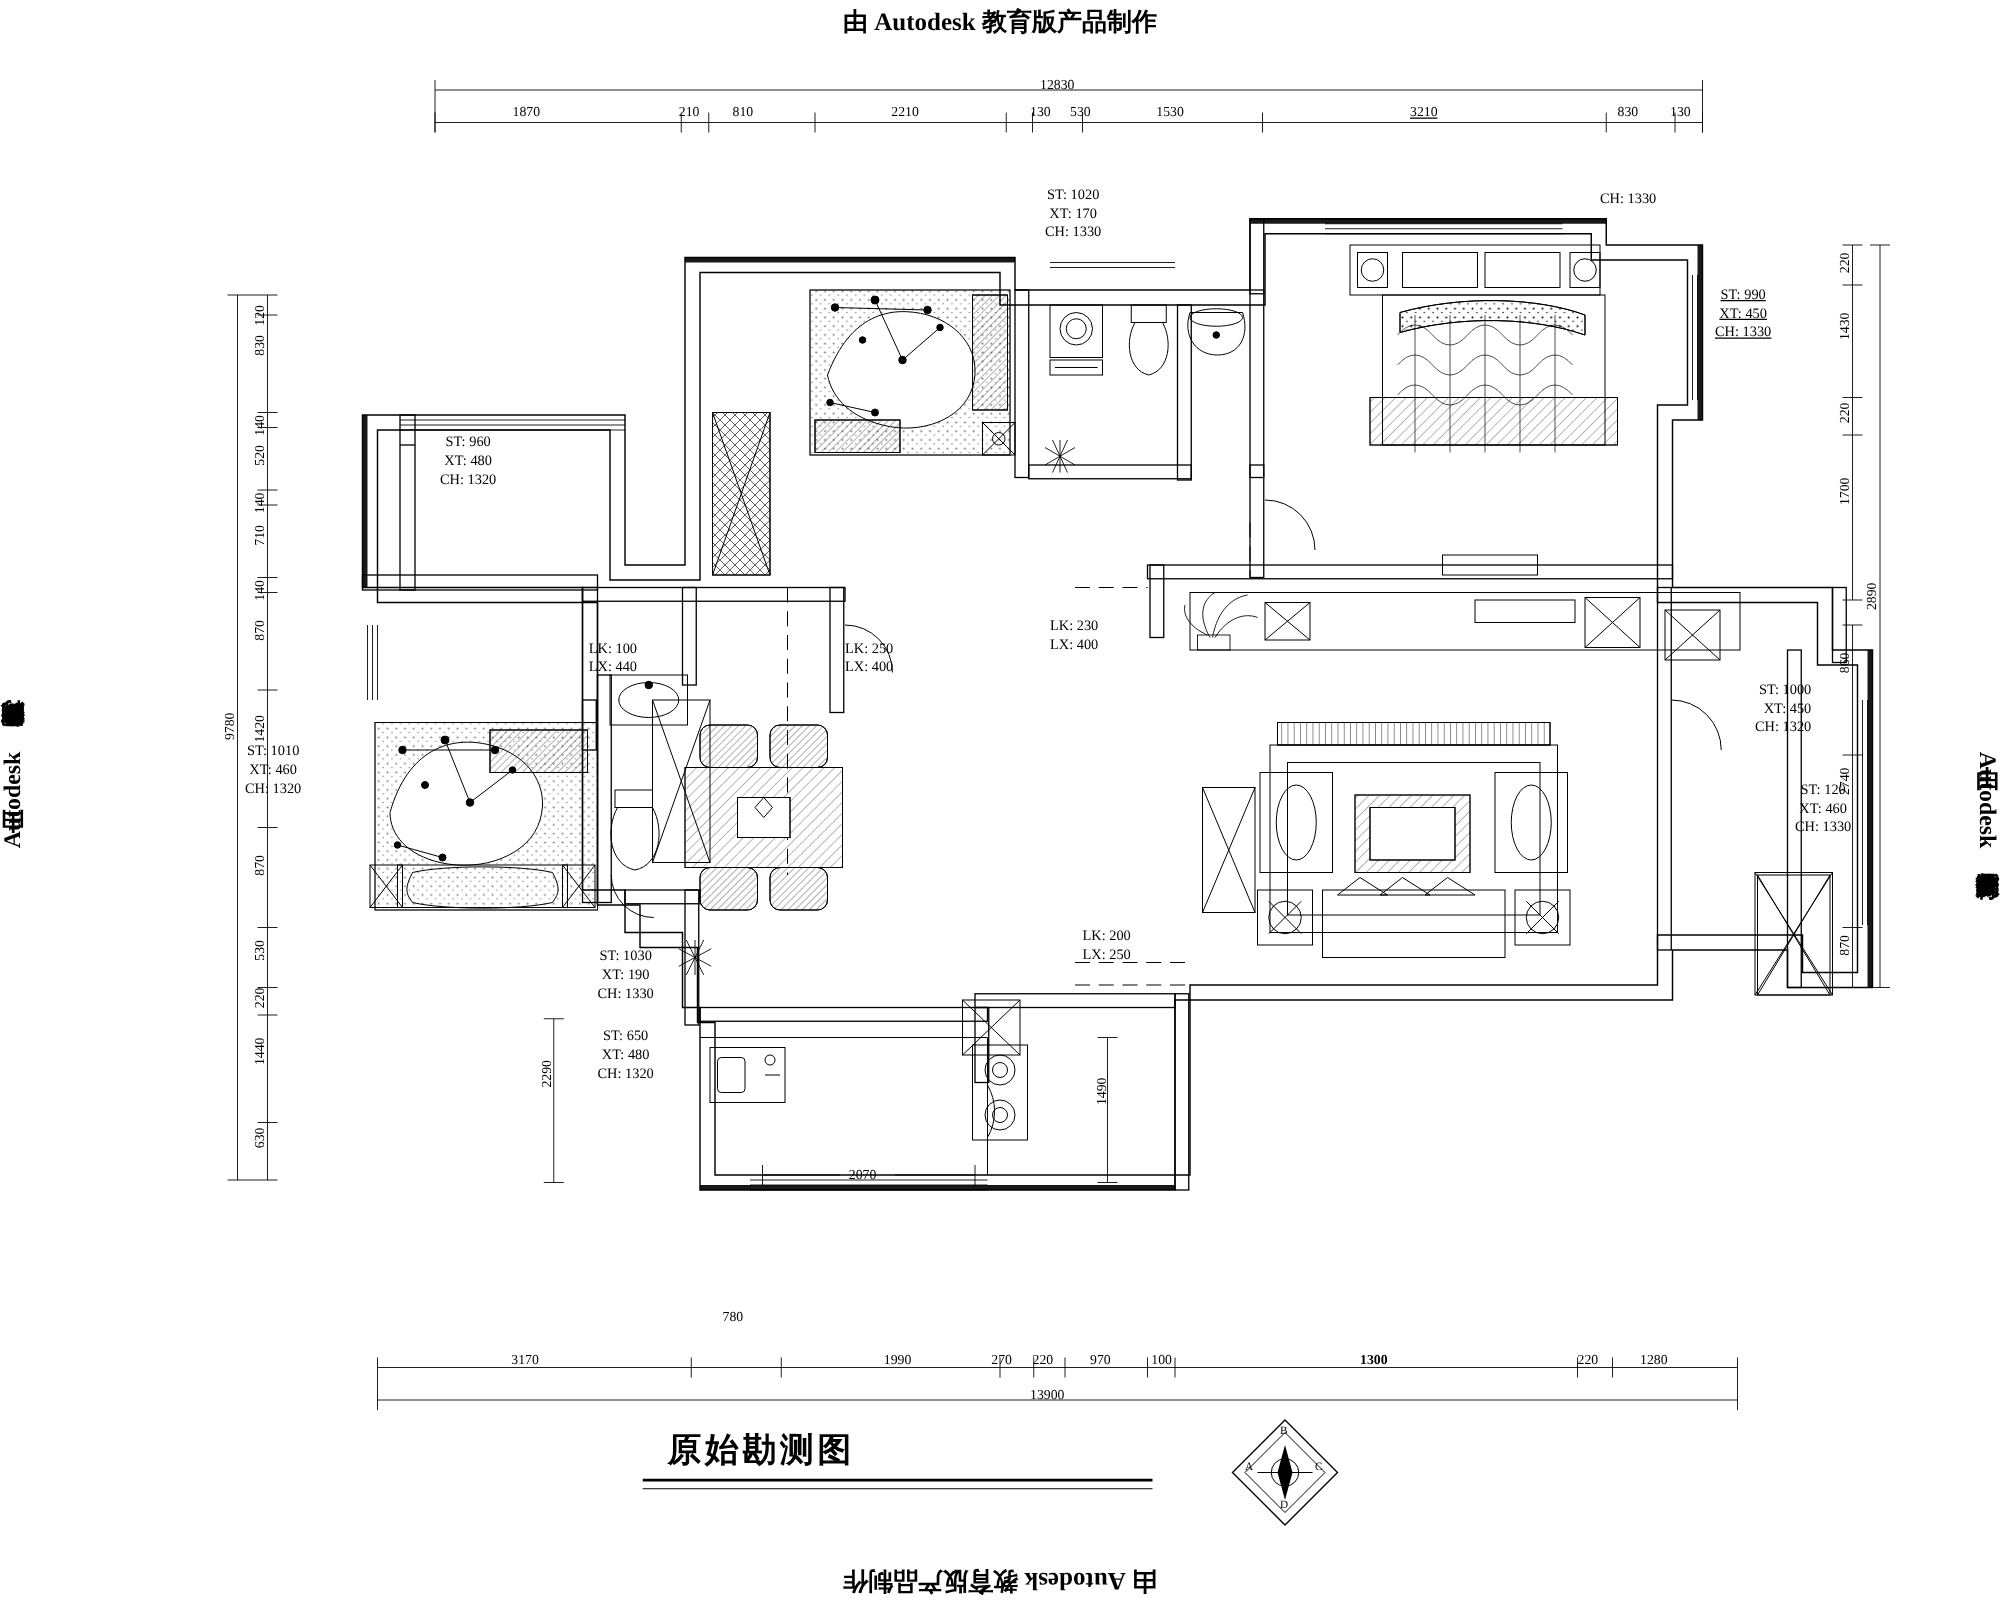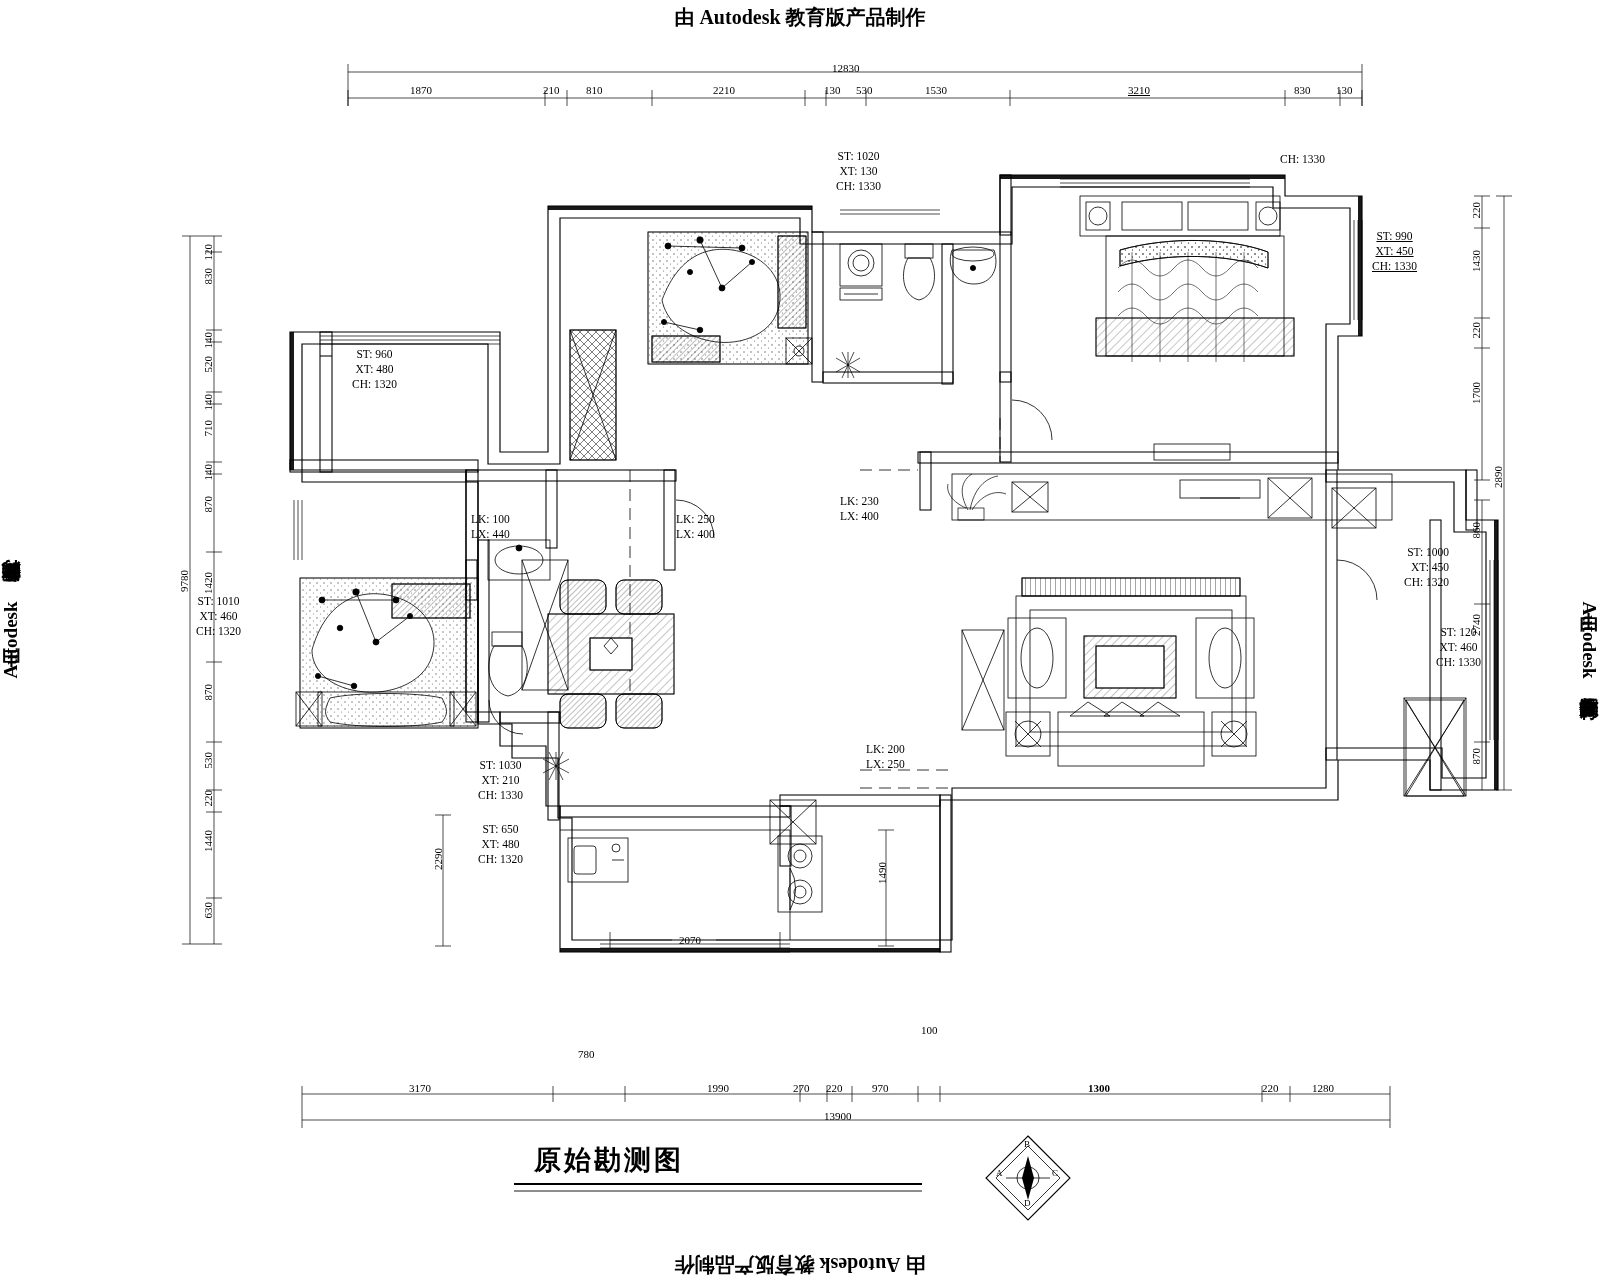--- a/index.html
+++ b/index.html
@@ -545,21 +545,21 @@
 <div class="dim" style="left:1128px;top:84px;text-decoration:underline;">3210</div>
 <div class="dim" style="left:1294px;top:84px;">830</div>
 <div class="dim" style="left:1336px;top:84px;">130</div>
 
 <div class="dim" style="left:409px;top:1082px;">3170</div>
 <div class="dim" style="left:578px;top:1048px;">780</div>
 <div class="dim" style="left:707px;top:1082px;">1990</div>
 <div class="dim" style="left:793px;top:1082px;">270</div>
 <div class="dim" style="left:826px;top:1082px;">220</div>
 <div class="dim" style="left:872px;top:1082px;">970</div>
-<div class="dim" style="left:921px;top:1024px;">100</div>
+<div class="dim" style="left:921px;top:1082px;">100</div>
 <div class="dim" style="left:1088px;top:1082px;font-weight:bold;">1300</div>
 <div class="dim" style="left:1262px;top:1082px;">220</div>
 <div class="dim" style="left:1312px;top:1082px;">1280</div>
 <div class="dim" style="left:824px;top:1110px;">13900</div>
 
 <div class="dimv" style="left:202px;top:244px;">120</div>
 <div class="dimv" style="left:202px;top:268px;">830</div>
 <div class="dimv" style="left:202px;top:332px;">140</div>
 <div class="dimv" style="left:202px;top:356px;">520</div>
 <div class="dimv" style="left:202px;top:394px;">140</div>
@@ -588,21 +588,21 @@
 <div class="dimv" style="left:876px;top:862px;">1490</div>
 
 <div class="lbl c" style="left:352px;top:347px;">
   <div>ST: 960</div>
   <div>XT: 480</div>
   <div>CH: 1320</div>
 </div>
 
 <div class="lbl c" style="left:836px;top:149px;">
   <div>ST: 1020</div>
-  <div>XT: 130</div>
+  <div>XT: 170</div>
   <div>CH: 1330</div>
 </div>
 
 <div class="lbl c" style="left:1280px;top:152px;">
   <div>CH: 1330</div>
 </div>
 
 <div class="lbl c" style="left:1372px;top:229px;text-decoration:underline;">
   <div>ST: 990</div>
   <div>XT: 450</div>
@@ -610,21 +610,21 @@
 </div>
 
 <div class="lbl c" style="left:196px;top:594px;">
   <div>ST: 1010</div>
   <div>XT: 460</div>
   <div>CH: 1320</div>
 </div>
 
 <div class="lbl c" style="left:478px;top:758px;">
   <div>ST: 1030</div>
-  <div>XT: 210</div>
+  <div>XT: 190</div>
   <div>CH: 1330</div>
 </div>
 
 <div class="lbl c" style="left:478px;top:822px;">
   <div>ST: 650</div>
   <div>XT: 480</div>
   <div>CH: 1320</div>
 </div>
 
 <div class="lbl c" style="left:1404px;top:545px;text-align:right;">

